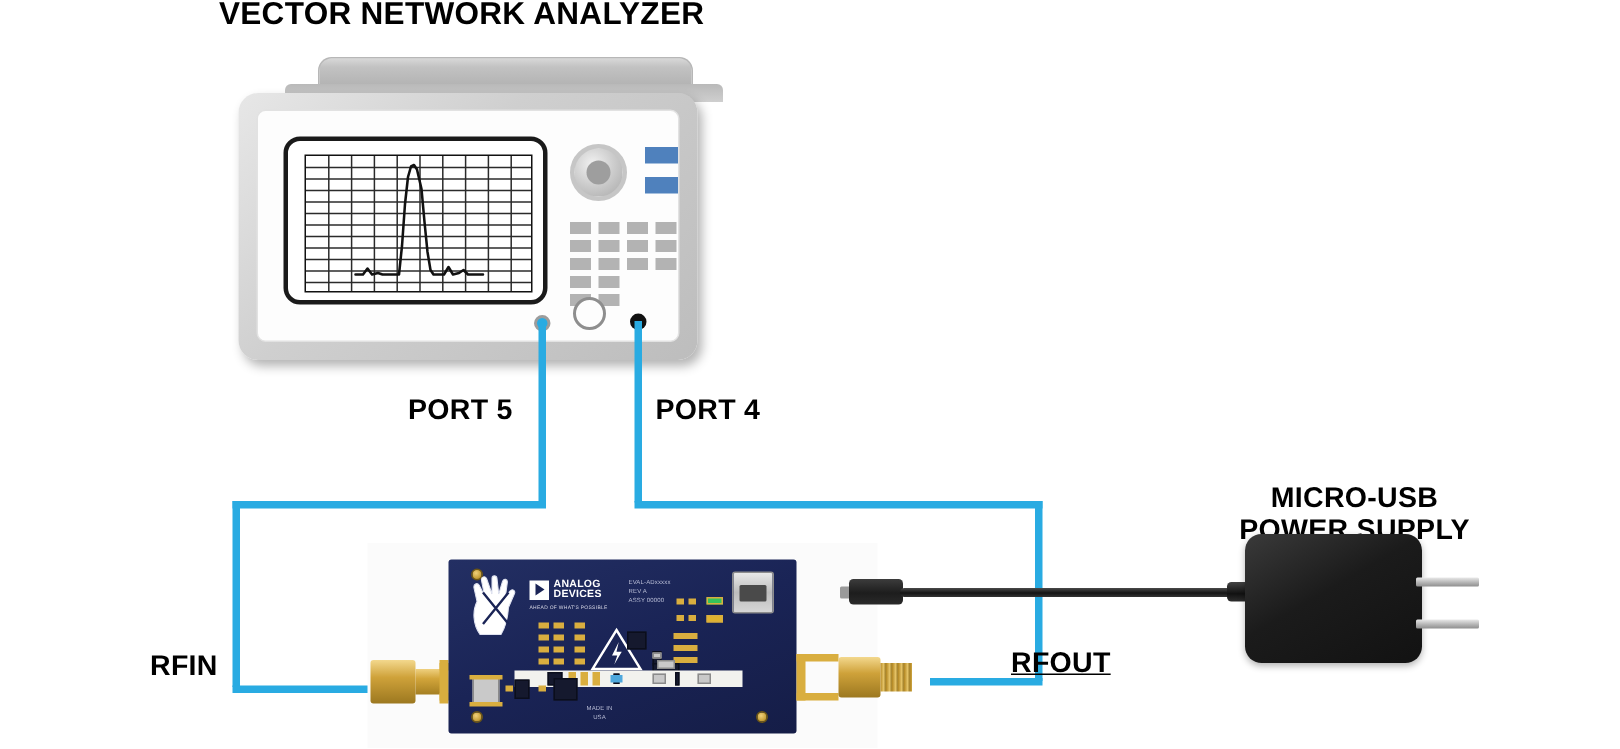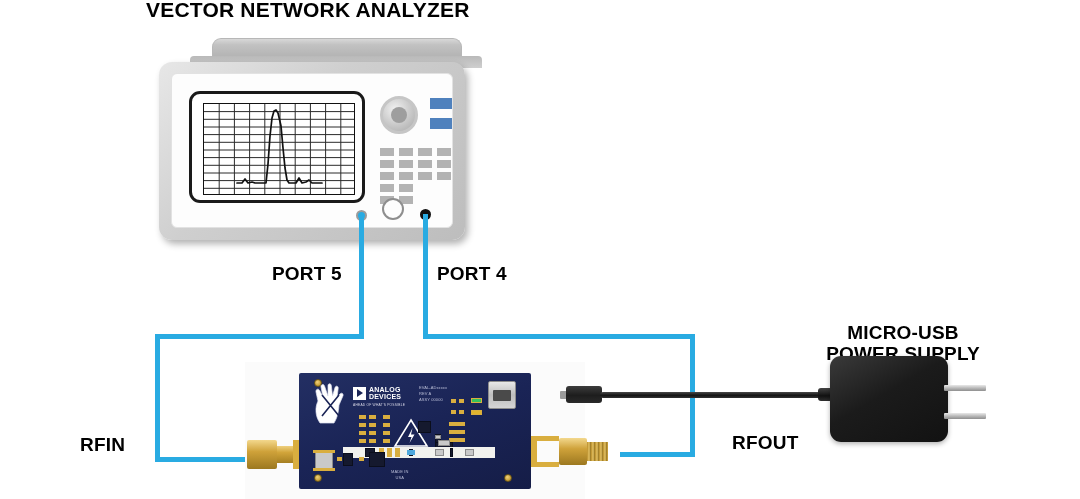--- a/index.html
+++ b/index.html
@@ -412,22 +412,22 @@
   <div class="cable cable-v" style="left:359px; top:215px; height:120px;"></div>
   <div class="cable cable-h" style="left:155px; top:334px; width:209px;"></div>
   <div class="cable cable-v" style="left:155px; top:334px; height:124px;"></div>
   <div class="cable cable-h" style="left:155px; top:457px; width:97px;"></div>
 
   <div class="cable cable-v" style="left:423px; top:214px; height:121px;"></div>
   <div class="cable cable-h" style="left:423px; top:334px; width:272px;"></div>
   <div class="cable cable-v" style="left:690px; top:334px; height:120px;"></div>
   <div class="cable cable-h" style="left:620px; top:452px; width:75px;"></div>
 
-  <div class="lbl" style="left:80px; top:434px; font-size:19px;">RFIN</div>
-  <div class="lbl" style="left:732px; top:432px; font-size:19px;">RFOUT</div>
+  <div class="lbl" style="left:100px; top:434px; font-size:19px;">RFIN</div>
+  <div class="lbl" style="left:674px; top:432px; font-size:19px;text-decoration:underline;">RFOUT</div>
 
   <div id="board-card"></div>
 
   <div class="sma-hex" style="left:247px; top:440px; width:30px; height:29px;"></div>
   <div class="sma-barrel" style="left:277px; top:446px; width:22px; height:17px;"></div>
   <div class="sma-tab" style="left:293px; top:442px; width:22px; height:5px;"></div>
   <div class="sma-tab" style="left:293px; top:462px; width:22px; height:5px;"></div>
   <div class="sma-tab" style="left:293px; top:440px; width:6px; height:29px;"></div>
 
   <div id="pcb">

